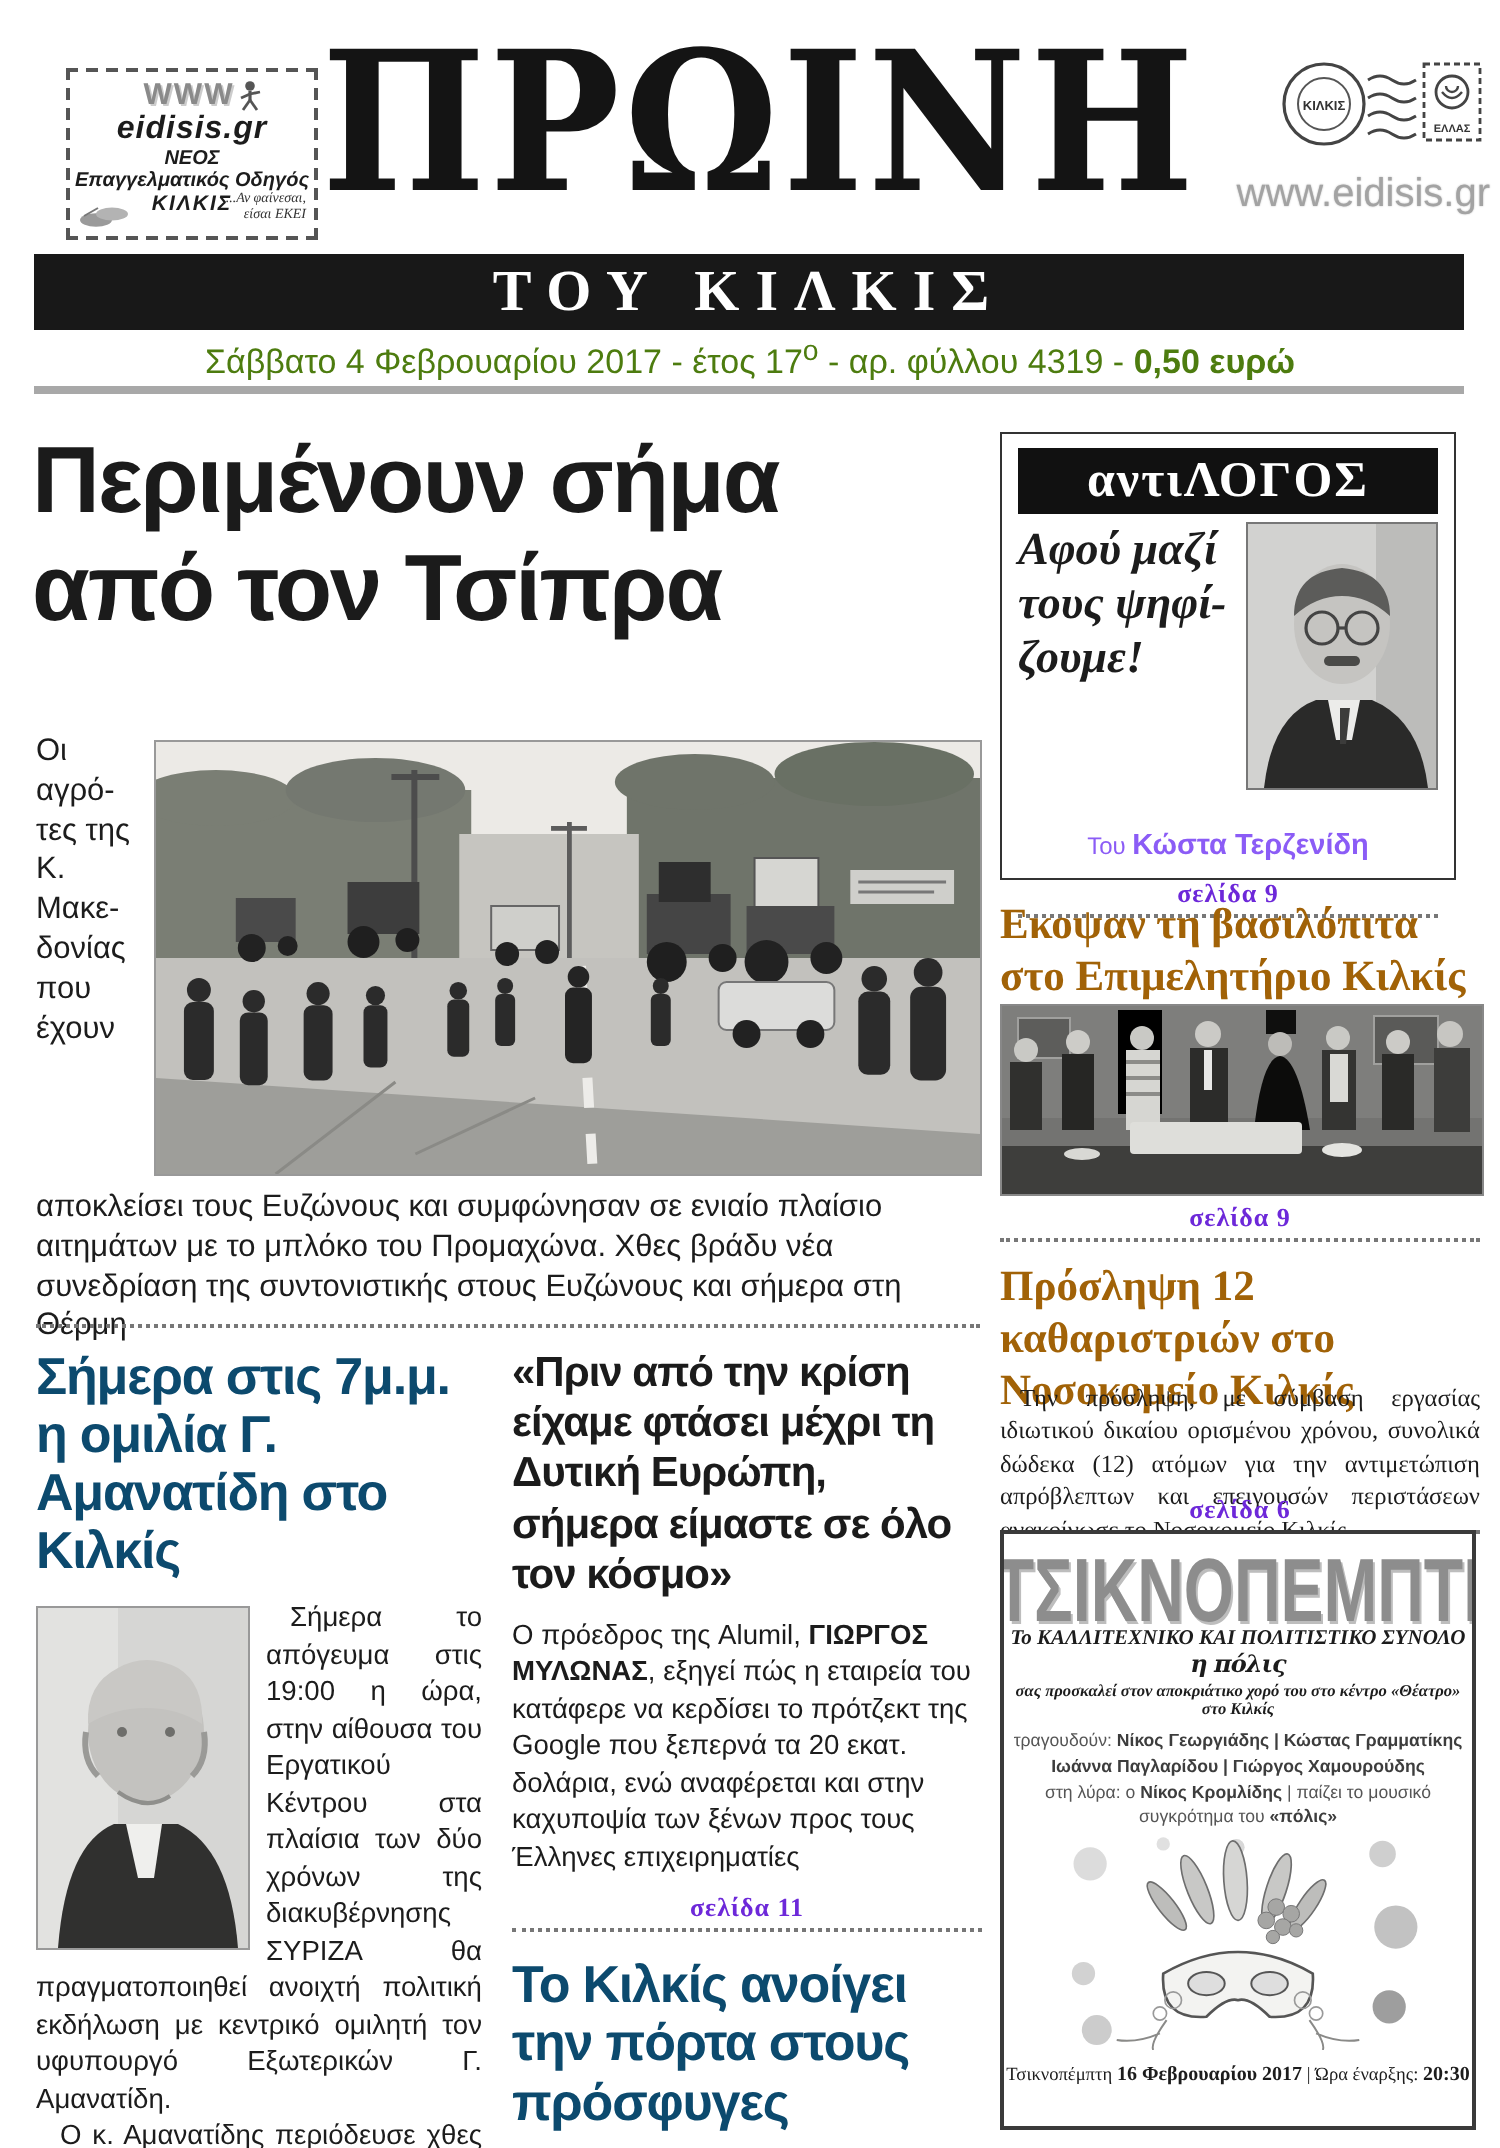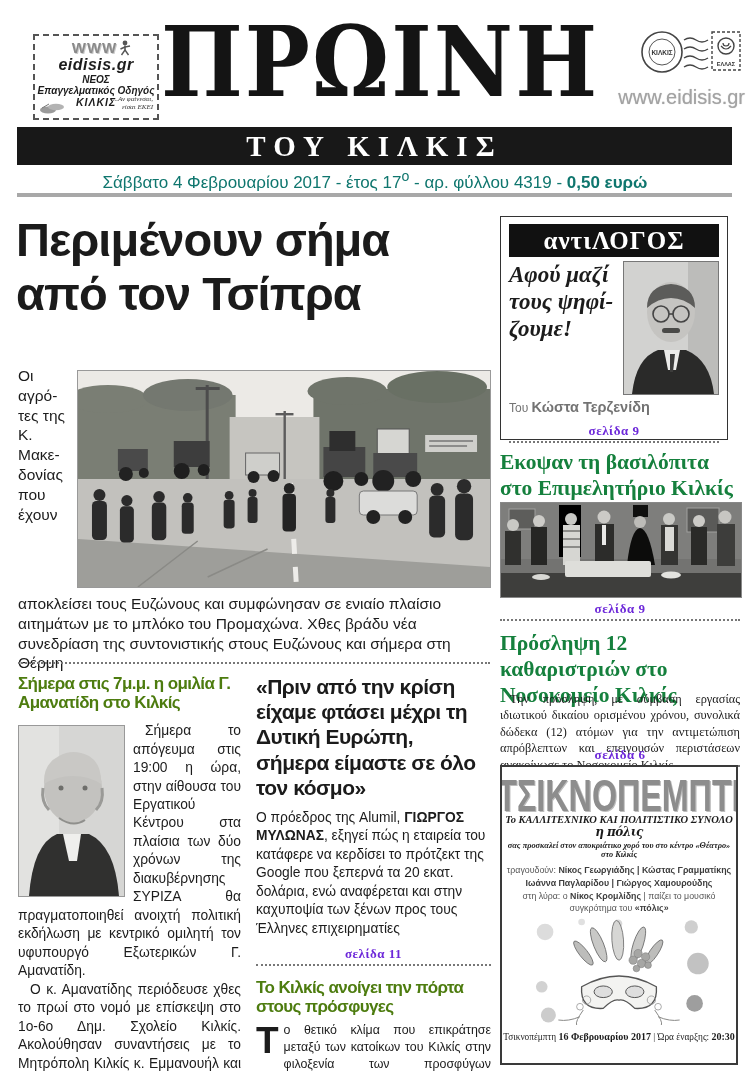--- a/index.html
+++ b/index.html
@@ -20,55 +20,55 @@
   .logo-shoes{position:absolute;left:4px;bottom:4px;}
   .mast-title{left:140px;top:14px;width:480px;text-align:center;
               font-family:"DejaVu Serif",serif;font-weight:900;font-size:85px;line-height:1;
               letter-spacing:2px;transform:scale(1.02,1.14);transform-origin:50% 0;color:#141414;}
   .mast-site{left:575px;top:86px;width:170px;text-align:right;font-weight:normal;font-size:20px;
              color:#a3a3a3;text-shadow:0 0 1px #bbb;}
   .stamps{left:638px;top:26px;}
   .band{left:17px;top:127px;width:715px;height:38px;background:#181818;color:#fff;
         text-align:center;font-family:"Liberation Serif",serif;font-weight:bold;font-size:29px;
         line-height:38px;letter-spacing:8px;}
-  .dateline{left:0;top:168px;width:750px;text-align:center;font-size:17px;color:#0f766e;}
+  .dateline{left:0;top:168px;width:750px;text-align:center;font-size:17px;color:#4d7c0f;}
   .dateline b{font-weight:bold;}
   .gray-rule{left:17px;top:193px;width:715px;height:4px;background:#a8a8a8;}
   
   .lead-head{left:16px;top:213px;width:475px;font-weight:800;font-size:47px;line-height:1.14;
              letter-spacing:-1px;color:#1b1b1b;font-family:"Liberation Sans",sans-serif;}
   .lead-art{left:18px;top:366px;width:473px;font-size:15.5px;line-height:1.28;text-align:left;}
   .lead-photo{float:right;width:412px;height:216px;margin:4px 0 6px 8px;border:1px solid #999;
               background:#ddd;}
   .page-label{font-family:"Liberation Serif",serif;font-weight:bold;font-size:13px;
               letter-spacing:.5px;color:#6d28d9;margin-top:8px;text-align:center;}
   .dotted{border-top:2px dotted #777;height:0;margin-top:2px;}
   .dotted-main{left:18px;top:660px;width:472px;}
   
   .col-a{left:18px;top:674px;width:223px;}
   .col-b{left:256px;top:674px;width:235px;}
-  .h-sub{font-weight:bold;font-size:17px;line-height:1.12;letter-spacing:-.6px;color:#4d7c0f;}
+  .h-sub{font-weight:bold;font-size:26px;line-height:1.12;letter-spacing:-.6px;color:#0c4a6e;}
   .h-sub2{font-weight:bold;font-size:21px;line-height:1.2;letter-spacing:-.5px;color:#1b1b1b;}
   .bodytxt{font-size:13.8px;line-height:1.34;text-align:justify;}
   .bodytxt p{margin:0;text-indent:12px;}
   .speech-photo{float:left;width:105px;height:170px;margin:3px 8px 4px 0;border:1px solid #999;background:#d4d4d4;}
   .refbody{font-size:12.4px;line-height:1.37;text-align:justify;margin-top:6px;}
   .dropcap{float:left;font-weight:bold;font-size:37px;line-height:.85;padding:3px 5px 0 0;}
   
   .antilogos{left:500px;top:216px;width:228px;height:224px;border:1px solid #333;padding:7px 8px;
              box-sizing:border-box;background:#fff;}
   .anti-head{background:#111;color:#fff;text-align:center;font-family:"Liberation Serif",serif;
              font-weight:bold;font-size:25px;line-height:33px;height:33px;letter-spacing:1px;}
   .anti-row{display:flex;gap:8px;margin-top:4px;}
   .anti-title{font-family:"Liberation Serif",serif;font-style:italic;font-weight:bold;
               font-size:23px;line-height:1.18;width:108px;}
   .anti-photo{width:94px;height:132px;border:1px solid #777;background:#cfcfcf;flex:none;}
-  .anti-by{font-size:12px;margin-top:4px;color:#737373;}
+  .anti-by{font-size:12px;margin-top:20px;color:#8b5cf6;text-align:center;}
   .anti-by b{font-size:14.5px;}
-  .h-serif{font-family:"Liberation Serif",serif;font-weight:bold;font-size:21.5px;line-height:1.22;color:#15803d;}
+  .h-serif{font-family:"Liberation Serif",serif;font-weight:bold;font-size:21.5px;line-height:1.22;color:#a16207;}
   .vasi-head{left:500px;top:449px;width:242px;}
   .vasi-photo{left:500px;top:502px;width:240px;height:94px;border:1px solid #888;background:#777;}
   .vasi-page{left:500px;top:601px;width:240px;}
   .clean-head{left:500px;top:630px;width:242px;}
   .clean-body{left:500px;top:691px;width:240px;font-family:"Liberation Serif",serif;
               font-size:12.3px;line-height:1.34;text-align:justify;text-indent:10px;}
   .clean-page{left:500px;top:747px;width:240px;}
   
   .ad{left:500px;top:765px;width:238px;height:300px;border:2px solid #3a3a3a;box-sizing:border-box;
       text-align:center;overflow:hidden;background:#fff;}

